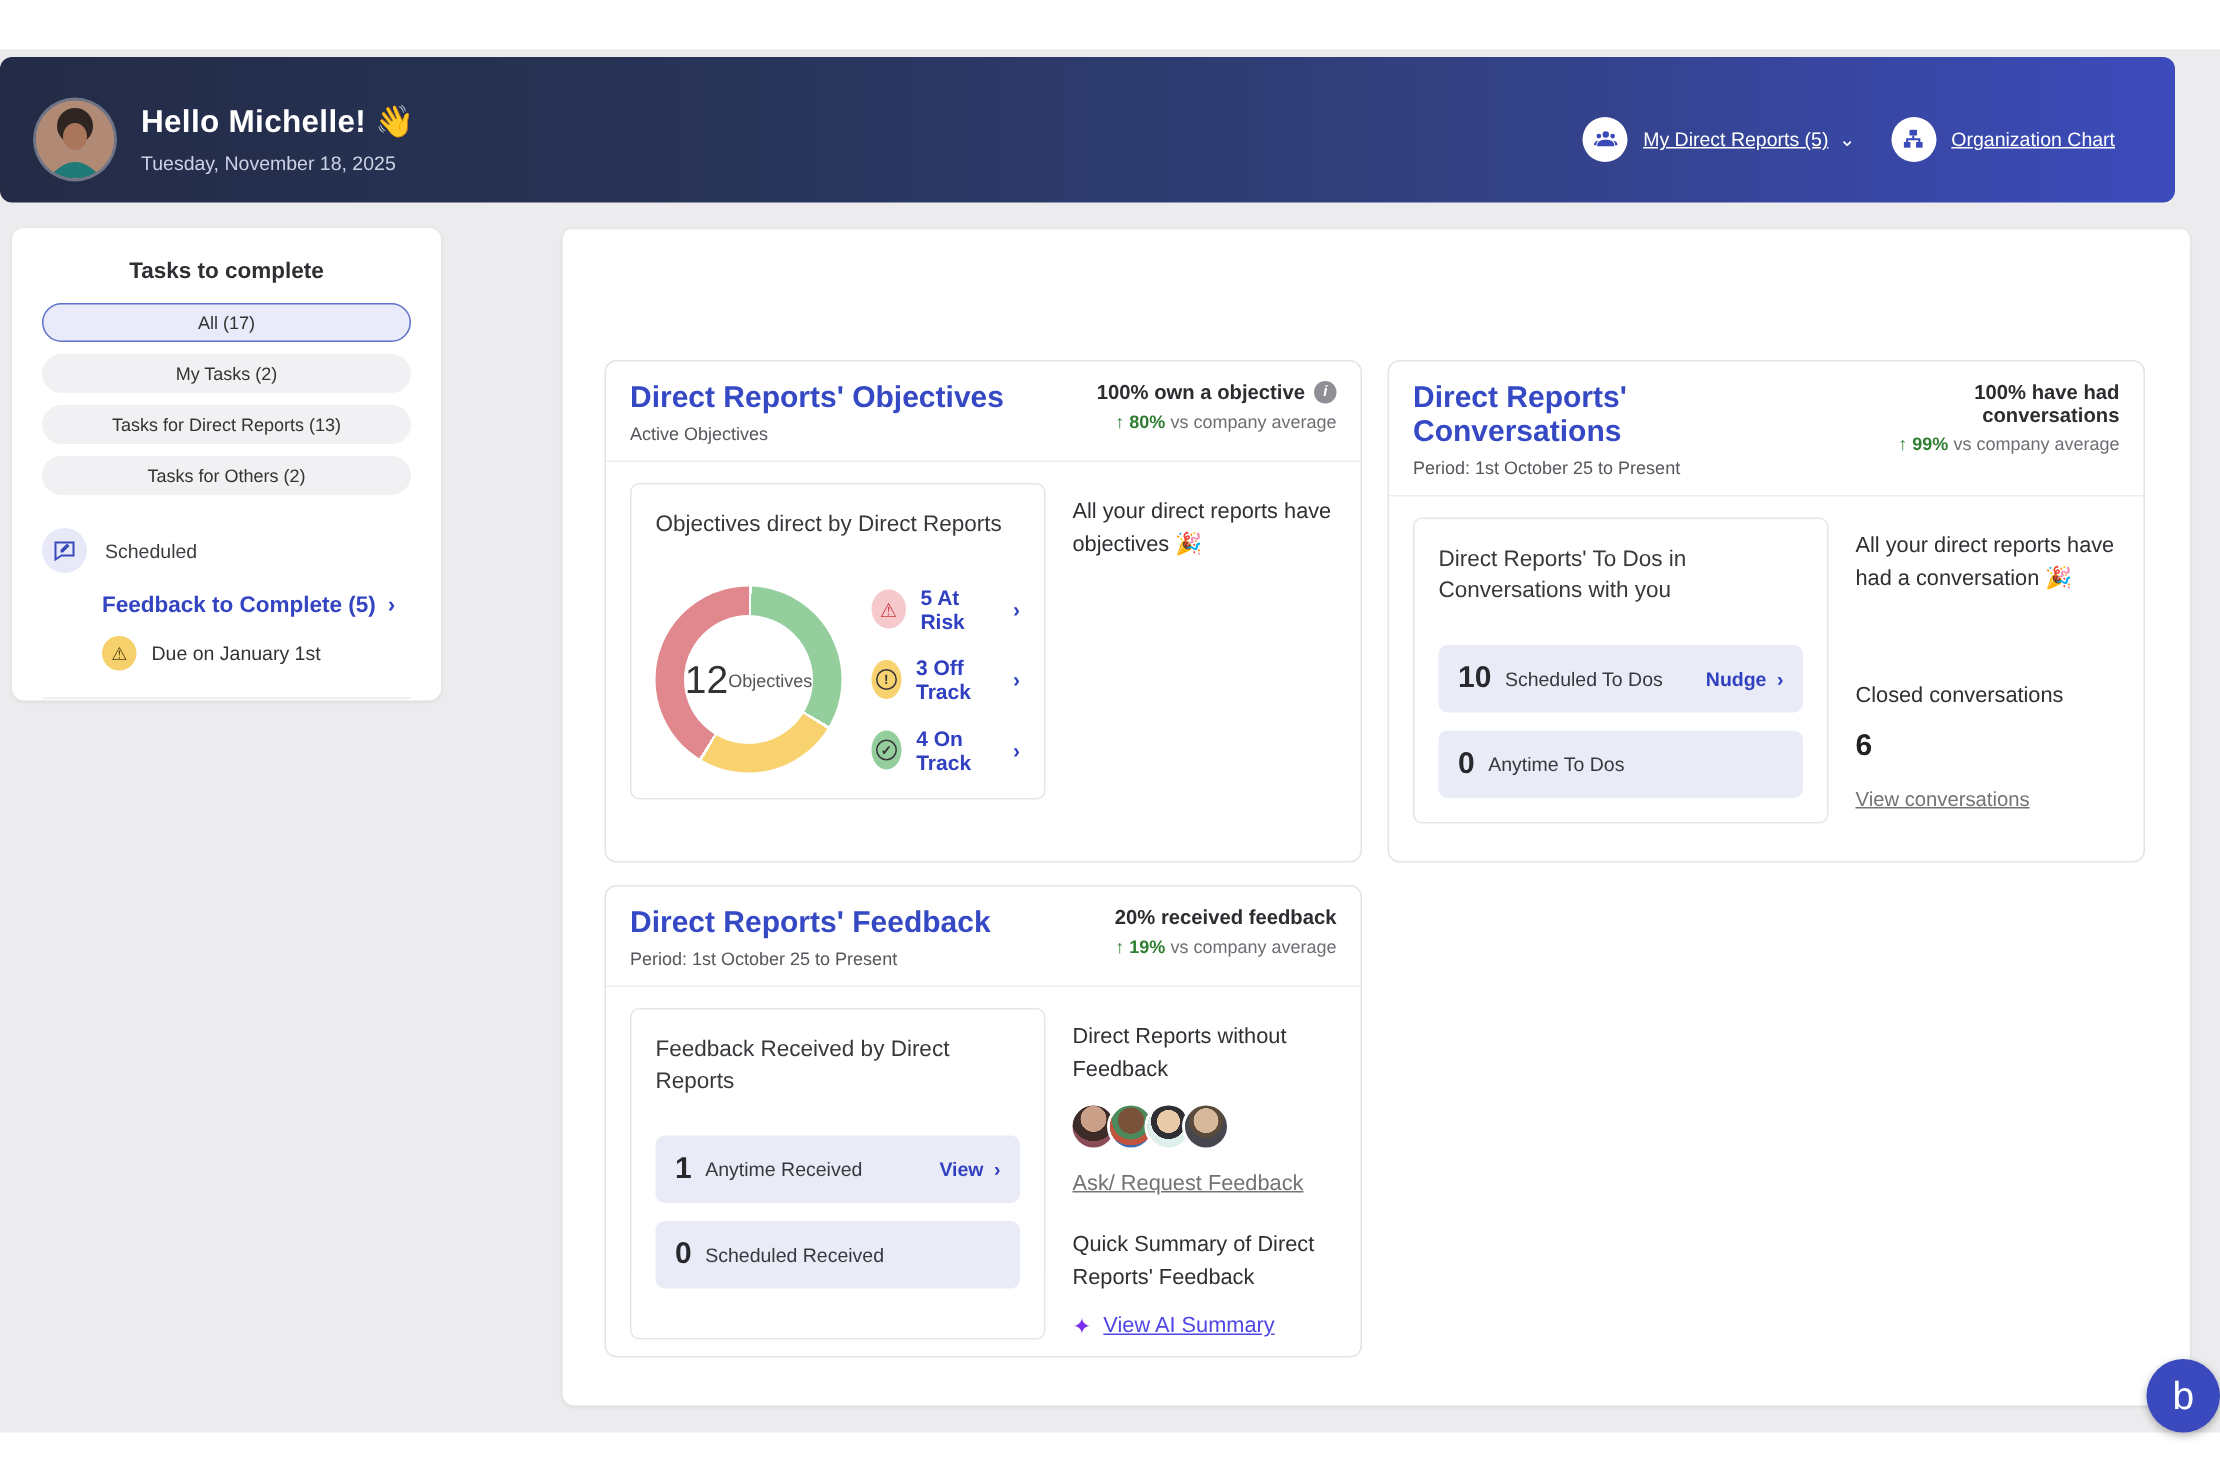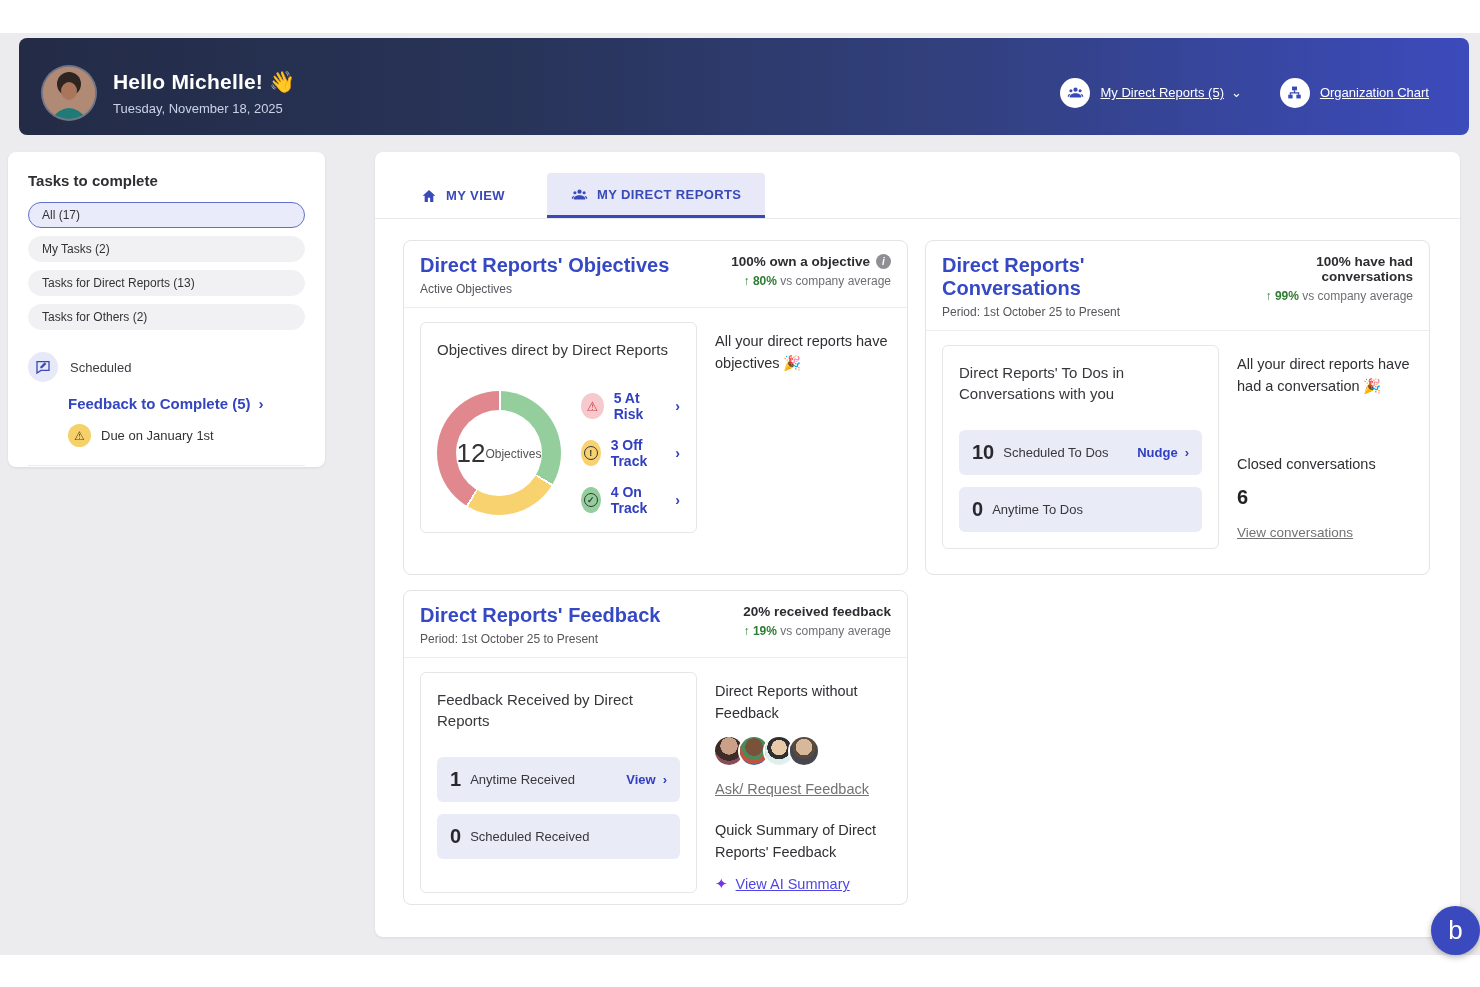--- a/index.html
+++ b/index.html
@@ -1,38 +1,38 @@
 <!DOCTYPE html>
 <html><head>
 <meta charset="utf-8">
 <title>Dashboard</title>
 <style>
   * { margin:0; padding:0; box-sizing:border-box; }
   html,body { width:1480px; height:987px; background:#ffffff; font-family:"Liberation Sans", sans-serif; overflow:hidden; position:relative; }
   .app-bg { position:absolute; left:0; top:33px; width:1480px; height:922px; background:#ececee; }
 
   
-  .header { position:absolute; left:19px; top:38px; width:1450px; height:97px; border-radius:8px;
+  .header { position:absolute; left:0; top:38px; width:1450px; height:97px; border-radius:8px;
     background:linear-gradient(90deg,#232b46 0%,#283459 35%,#32407f 65%,#3c4bbb 100%);
     display:flex; align-items:center; padding:12px 40px 0 24px; color:#fff; }
   .avatar-lg { width:52px; height:52px; border-radius:50%; overflow:hidden; background:#b08a74; flex:0 0 auto;
     box-shadow:0 0 0 2px rgba(255,255,255,.35); }
   .hdr-text { margin-left:18px; }
   .greeting { font-size:21px; font-weight:bold; letter-spacing:.2px; }
   .hdr-date { font-size:13px; color:#ccd2e6; margin-top:7px; }
-  .hdr-actions { margin-left:auto; display:flex; align-items:center; gap:38px; }
+  .hdr-actions { margin-left:auto; display:flex; align-items:center; gap:24px; }
   .hdr-action { display:flex; align-items:center; gap:10px; cursor:pointer; }
   .icon-circle { width:30px; height:30px; border-radius:50%; background:#fff; color:#3a49b8;
     display:flex; align-items:center; justify-content:center; }
   .hdr-action-label { font-size:13px; color:#fff; text-decoration:underline; }
   .caret { font-size:13px; color:#fff; margin-left:-3px; }
 
   
-  .sidebar { position:absolute; left:8px; top:152px; width:317px; height:315px; background:#fff;
-    border-radius:8px; box-shadow:0 1px 3px rgba(0,0,0,.08); padding:20px; overflow:hidden; }
+  .sidebar { position:absolute; left:8px; top:152px; width:286px; height:315px; background:#fff;
+    border-radius:8px; box-shadow:0 1px 3px rgba(0,0,0,.08); padding:20px; overflow:hidden;text-align:center; }
   .sidebar-title { font-size:15px; font-weight:bold; color:#2e2e33; }
   .chips { display:flex; flex-wrap:wrap; gap:8px; margin-top:13px;flex-direction:column; }
   .chip { font-size:12px; color:#333; background:#f1f1f4; border:1px solid #f1f1f4; border-radius:14px;
     padding:5px 13px; cursor:pointer; white-space:nowrap; }
   .chip.selected { background:#e9ebfa; border-color:#6070c8; }
   .task-group { margin-top:22px; }
   .task-group-head { display:flex; align-items:center; gap:12px; }
   .group-icon-circle { width:30px; height:30px; border-radius:50%; background:#e7e9f9; color:#3a49b8;
     display:flex; align-items:center; justify-content:center; }
   .group-name { font-size:13px; color:#3c3c42; }
@@ -206,39 +206,20 @@
             <path d="M17 7h5v9h-3l-4 3v-3h-3v-2h5z" opacity=".85"></path>
         </svg>
       </span>
       <span class="group-name">Conversations</span>
     </div>
 
   </div>
 </div>
 
 <div class="main">
-  <div class="tabs">
-    <div class="tab">
-      <svg width="16" height="16" viewBox="0 0 24 24" fill="currentColor">
-        <path d="M12 3l9.5 8.5h-3V21h-4.8v-6.2h-3.4V21H5.5v-9.5h-3z"></path>
-      </svg>
-      <span>MY VIEW</span>
-    </div>
-    <div class="tab active">
-      <svg width="17" height="17" viewBox="0 0 24 24" fill="currentColor">
-        <circle cx="12" cy="8" r="3"></circle>
-          <circle cx="5.5" cy="9.5" r="2.2"></circle>
-          <circle cx="18.5" cy="9.5" r="2.2"></circle>
-        <path d="M4 18c0-3.3 3.6-5 8-5s8 1.7 8 5v1H4z"></path>
-        <path d="M1 17.5c0-2.2 1.8-3.5 4-3.8-1.2 1.2-1.8 2.5-1.8 4.3H1z"></path>
-        <path d="M23 17.5c0-2.2-1.8-3.5-4-3.8 1.2 1.2 1.8 2.5 1.8 4.3H23z"></path>
-      </svg>
-      <span>MY DIRECT REPORTS</span>
-    </div>
-  </div>
   <div class="tabs-divider"></div>
 
   <div class="card card-objectives">
     <div class="card-head">
       <div>
         <div class="card-title">Direct Reports' Objectives</div>
         <div class="card-subtitle">Active Objectives</div>
       </div>
       <div class="card-stat">
         <div class="stat-main">

